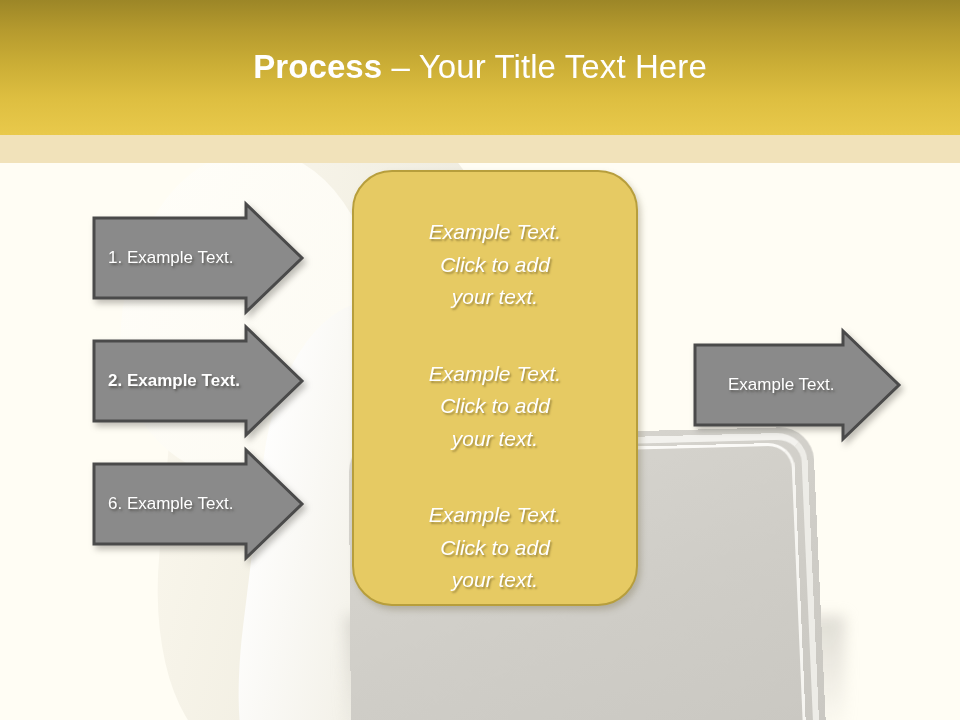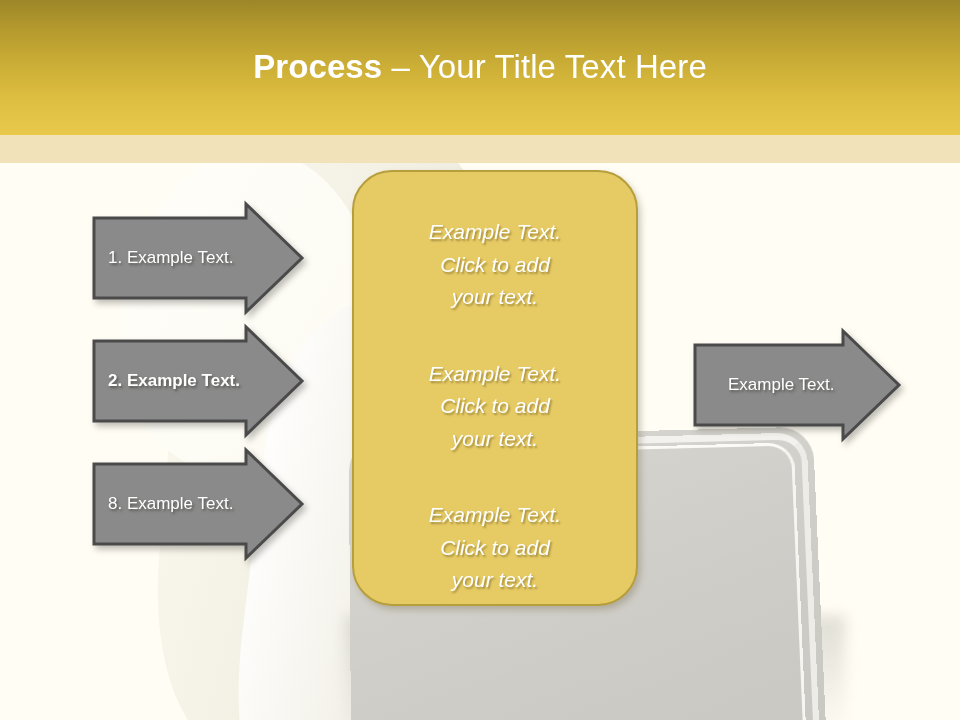--- a/index.html
+++ b/index.html
@@ -196,21 +196,21 @@
   <div class="arrow-text" style="left:108px; top:248px;">1. Example Text.</div>
 
   <svg class="arrow-svg arrow-drop" style="left:92px; top:325px;" width="212" height="112" viewBox="0 0 212 112">
     <path d="M2,16 L154,16 L154,2 L210,56 L154,110 L154,96 L2,96 Z"></path>
   </svg>
   <div class="arrow-text" style="left:108px; top:371px;font-weight:bold;">2. Example Text.</div>
 
   <svg class="arrow-svg arrow-drop" style="left:92px; top:448px;" width="212" height="112" viewBox="0 0 212 112">
     <path d="M2,16 L154,16 L154,2 L210,56 L154,110 L154,96 L2,96 Z"></path>
   </svg>
-  <div class="arrow-text" style="left:108px; top:494px;">8. Example Text.</div>
+  <div class="arrow-text" style="left:108px; top:494px;">6. Example Text.</div>
 
   <svg class="arrow-svg arrow-drop" style="left:693px; top:329px;" width="208" height="112" viewBox="0 0 208 112">
     <path d="M2,16 L150,16 L150,2 L206,56 L150,110 L150,96 L2,96 Z"></path>
   </svg>
   <div class="arrow-text" style="left:728px; top:375px;">Example Text.</div>
 
   <div class="center-panel">
     <div class="panel-block">Example Text.
 Click  to add
 your text.</div>

